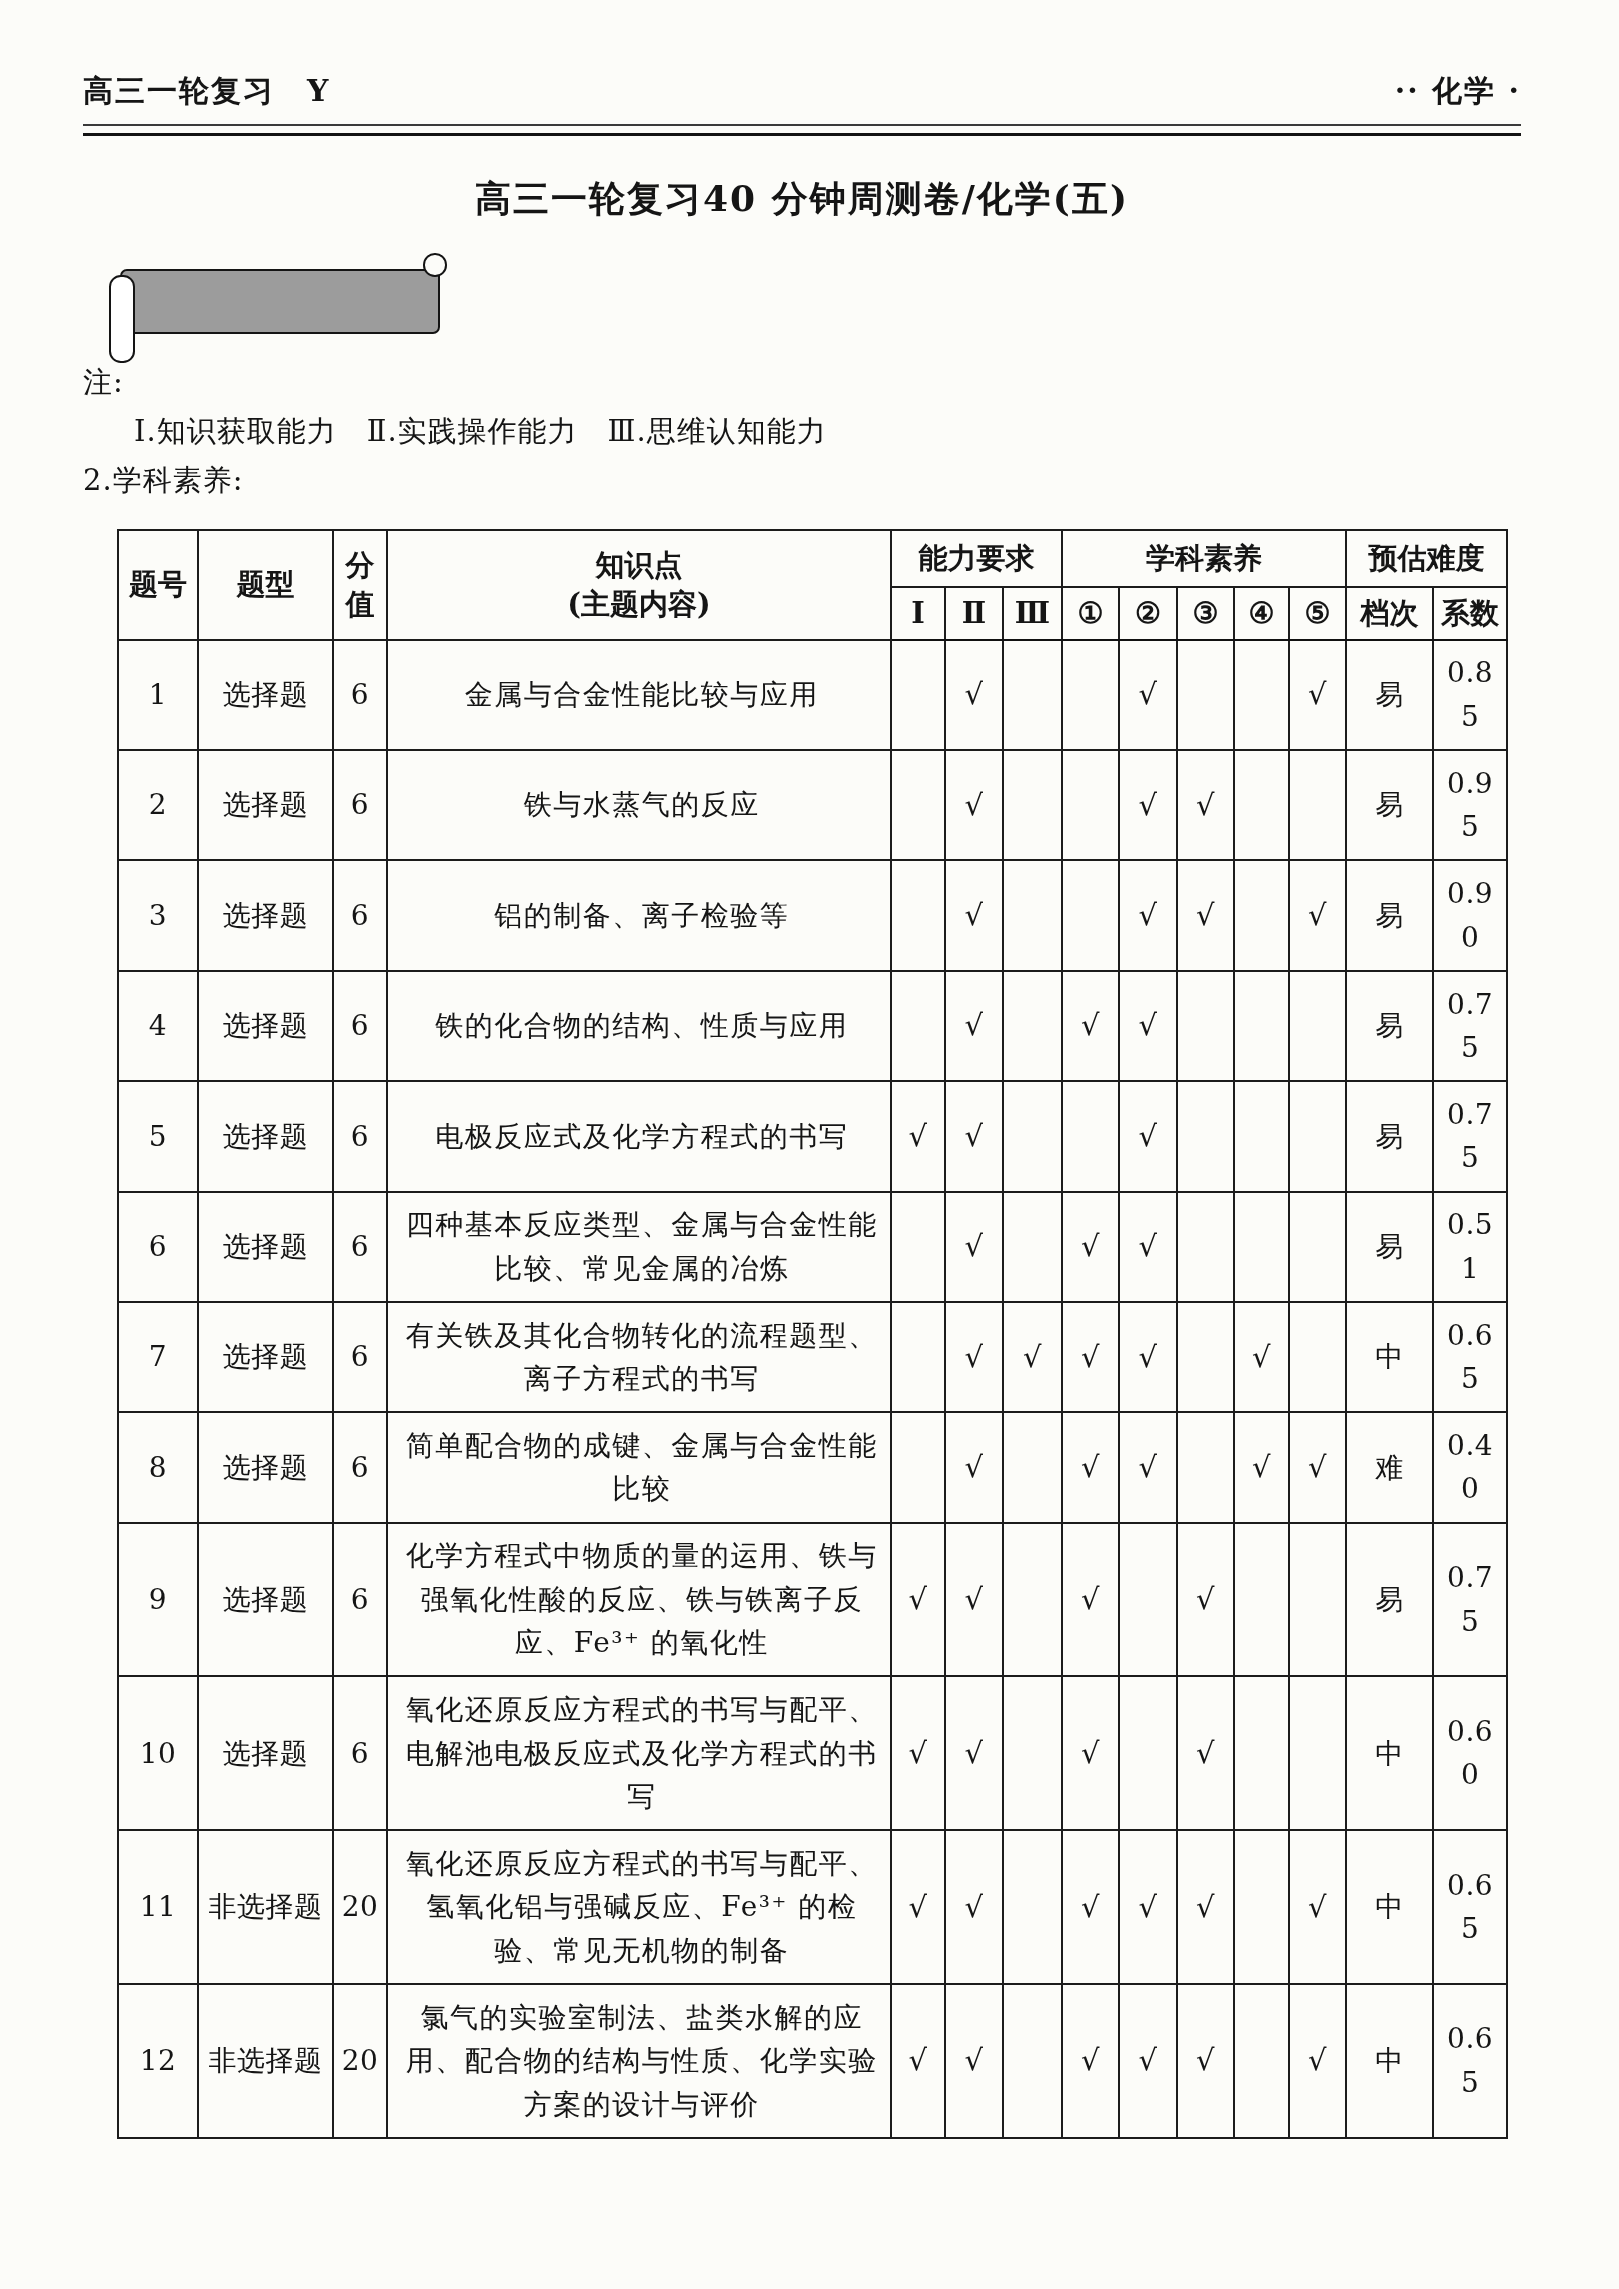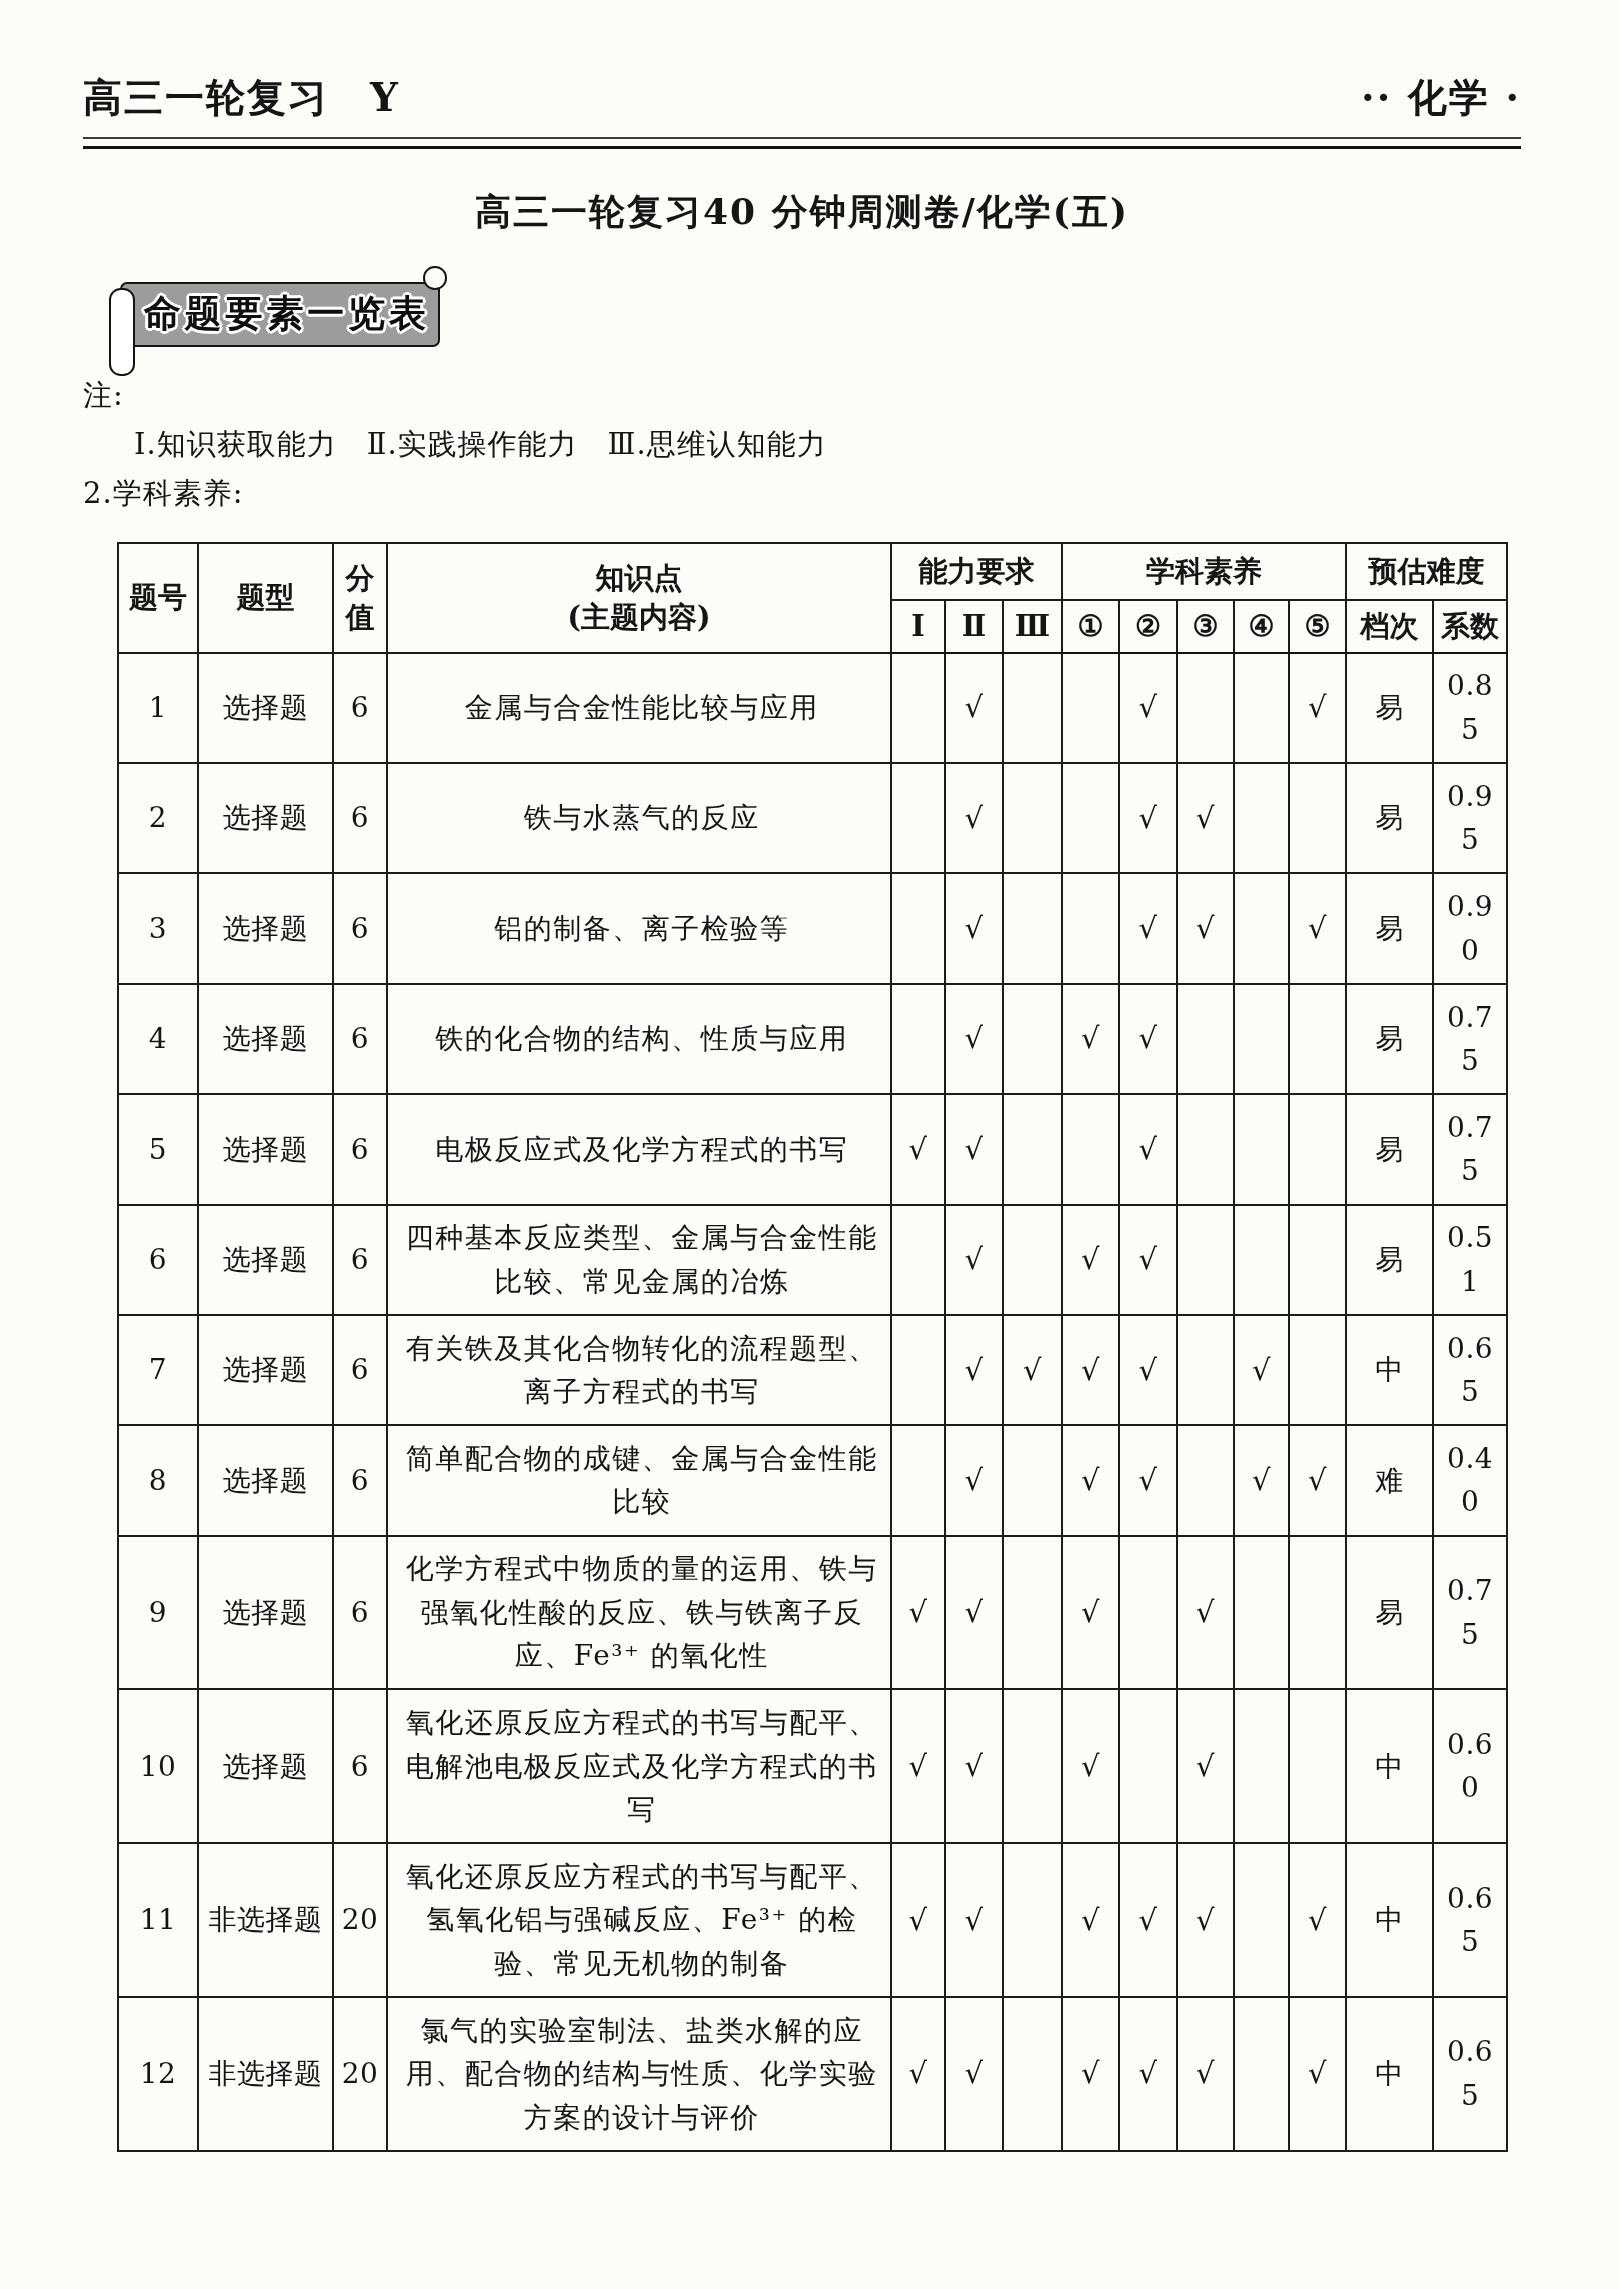--- a/index.html
+++ b/index.html
@@ -10,21 +10,21 @@
     background:#fcfcf9;
     color:#151515;
     font-family:"DejaVu Serif","Liberation Serif",serif;
     box-sizing:border-box;
     padding:0 98px 0 83px;
     overflow:hidden;
   }
   .running-header {
     display:flex; justify-content:space-between; align-items:flex-end;
     padding-top:71px;
-    font-size:39px; font-weight:600; letter-spacing:2px;
+    font-size:30px; font-weight:600; letter-spacing:2px;
   }
   .header-rule {
     margin-top:11.8px; height:6.9px;
     border-top:2px solid #3a3a3a;
     border-bottom:3.9px solid #141414;
   }
   .doc-title {
     margin:39px 0 0 0;
     text-align:center;
     font-size:36px; font-weight:700; letter-spacing:2px;
@@ -94,21 +94,20 @@
     <span>高三一轮复习　Y</span>
     <span>·· 化学 ·</span>
   </div>
   <div class="header-rule"></div>
 
   <h1 class="doc-title">高三一轮复习40 分钟周测卷/化学(五)</h1>
 
   <div class="banner">
     <span class="banner-roll"></span>
     <span class="banner-curl"></span>
-    <span class="banner-text">命题要素一览表</span>
   </div>
 
   <div class="notes">
     <div class="nline">注:</div>
     <div class="nline indent">Ⅰ.知识获取能力　Ⅱ.实践操作能力　Ⅲ.思维认知能力</div>
     <div class="nline">2.学科素养:</div>
   </div>
 
   <table class="spec-table">
     <colgroup>

